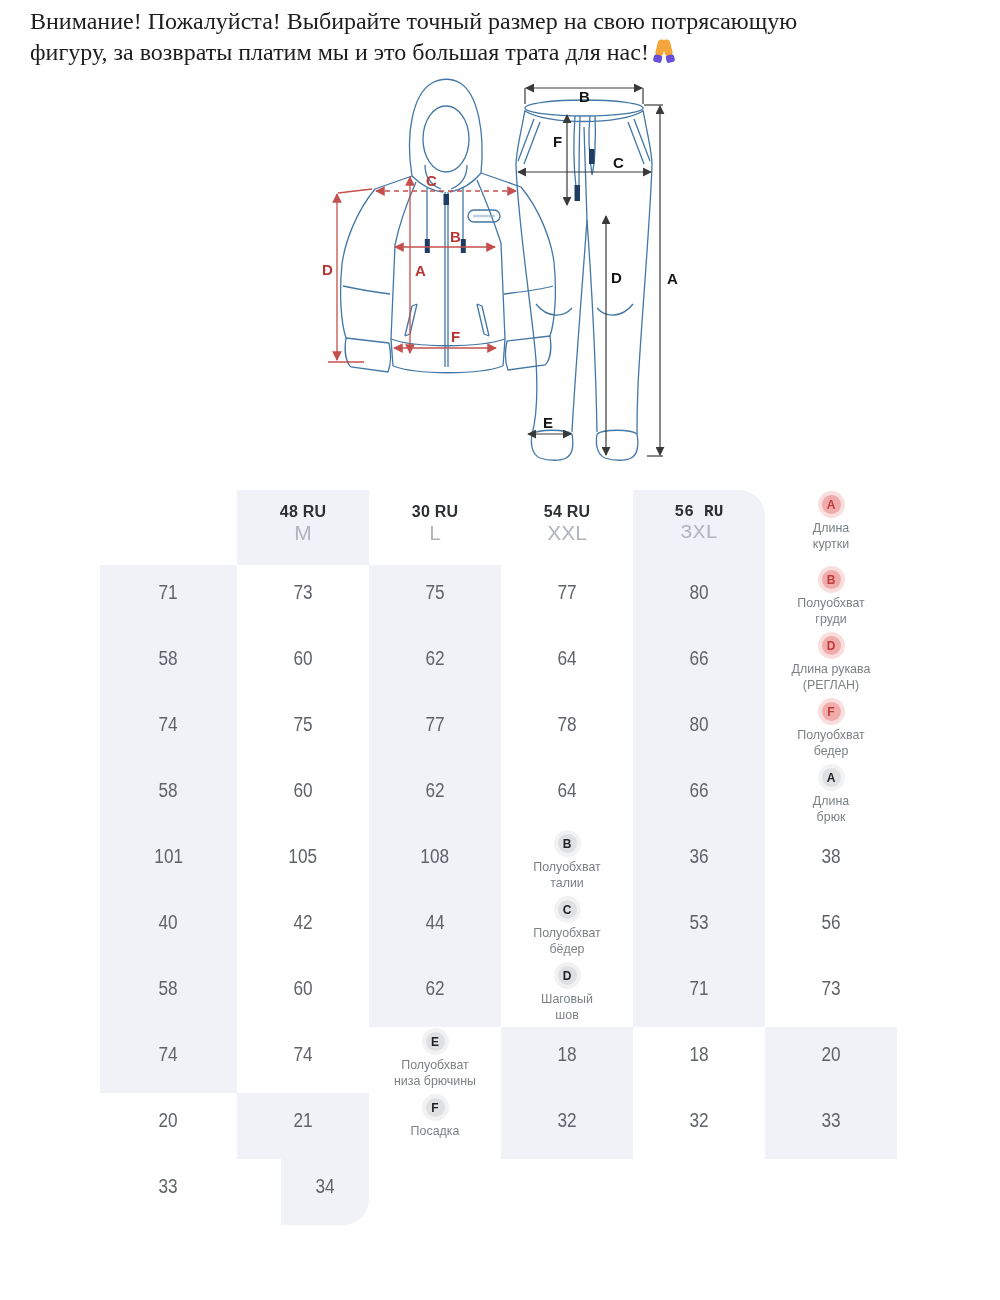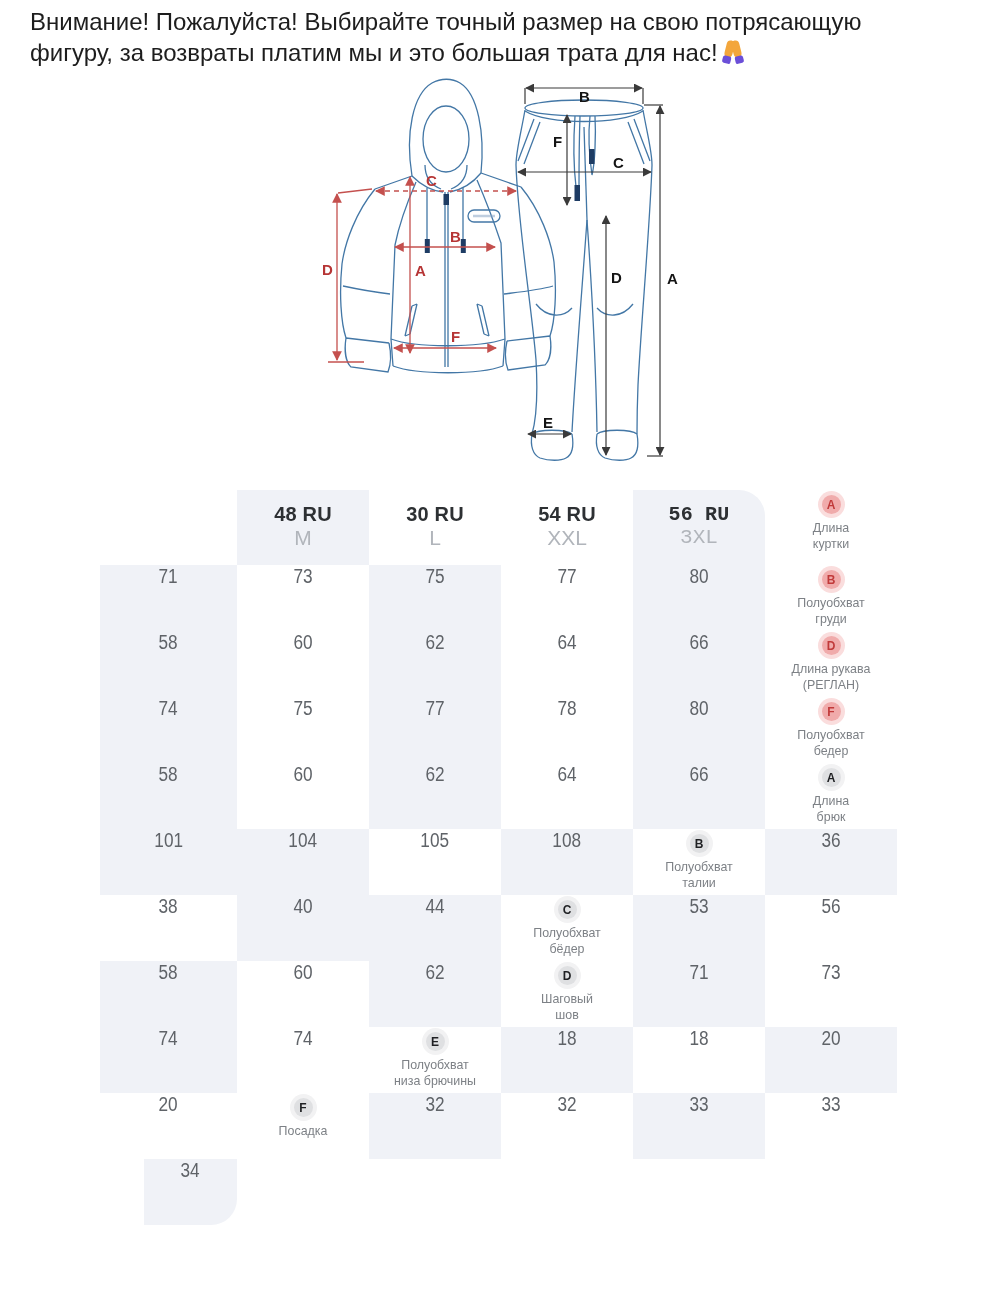--- a/index.html
+++ b/index.html
@@ -1,39 +1,39 @@
 <!DOCTYPE html>
 <html><head>
 <meta charset="utf-8">
 <style>
   html,body{margin:0;padding:0;background:#fff;}
   .page{position:relative;width:1000px;height:1300px;background:#fff;overflow:hidden;
         font-family:"Liberation Sans",sans-serif;}
   
   .notice{position:absolute;left:30px;top:6px;width:950px;font-size:24px;line-height:31px;
-          color:#1d1d1d;}
+          color:#1d1d1d;font-family:Liberation Serif, serif;}
   .notice-text{white-space:pre-line;}
   .pray{display:inline-block;vertical-align:-4px;margin-left:2px;}
   
   .diagram{position:absolute;left:295px;top:75px;width:410px;height:400px;}
   .diagram text{font-family:"Liberation Sans",sans-serif;font-weight:bold;font-size:15px;}
   .jl{fill:#b63535;}
   .pl{fill:#141414;}
   
   .size-table{position:absolute;left:100px;top:490px;display:grid;
               grid-template-columns:137px repeat(5,132px);
               grid-template-rows:75px repeat(10,66px);}
   .cell{position:relative;}
   .shade{background:#f0f2f7;}
   .tr-round{border-radius:0 26px 0 0;font-family:Liberation Mono, monospace;}
   .br-round{border-radius:0 0 26px 0;margin-left:44px;}
   .head{display:flex;flex-direction:column;align-items:center;padding-top:13px;box-sizing:border-box;}
-  .head-ru{font-size:20px;font-weight:bold;color:#2d3033;letter-spacing:.2px;}
+  .head-ru{font-size:16px;font-weight:bold;color:#2d3033;letter-spacing:.2px;}
   .head-intl{font-size:21px;color:#b1b5bb;line-height:24px;}
-  .val{display:flex;align-items:flex-start;justify-content:center;padding-bottom:11px;box-sizing:border-box;
+  .val{display:flex;align-items:center;justify-content:center;padding-bottom:11px;box-sizing:border-box;
        font-size:20px;color:#5f6368;}
   .num{display:inline-block;transform:scaleX(.86);}
   .label-cell{display:flex;flex-direction:column;align-items:center;box-sizing:border-box;padding-top:1px;}
   .badge{width:27px;height:27px;border-radius:50%;display:flex;align-items:center;justify-content:center;
          flex:0 0 auto;}
   .badge-inner{width:19px;height:19px;border-radius:50%;display:flex;align-items:center;justify-content:center;
                font-size:12px;font-weight:bold;}
   .badge.pink{background:#fadddd;}
   .badge.pink .badge-inner{background:#f0abab;color:#c13a3a;}
   .badge.gray{background:#f2f2f3;}
@@ -270,23 +270,20 @@
     <div class="cell label-cell">
       <div class="badge gray">
           <div class="badge-inner">A</div>
         </div>
       <div class="row-label">Длина
 брюк</div>
     </div>
     <div class="cell val shade">
         <span class="num">101</span>
       </div>
-    <div class="cell val shade">
-        <span class="num">104</span>
-      </div>
     <div class="cell val">
         <span class="num">105</span>
       </div>
     <div class="cell val shade">
         <span class="num">108</span>
       </div>
 
     <div class="cell label-cell">
       <div class="badge gray">
           <div class="badge-inner">B</div>
@@ -296,20 +293,23 @@
     </div>
     <div class="cell val shade">
         <span class="num">36</span>
       </div>
     <div class="cell val">
         <span class="num">38</span>
       </div>
     <div class="cell val shade">
         <span class="num">40</span>
       </div>
+    <div class="cell val">
+        <span class="num">42</span>
+      </div>
     <div class="cell val shade">
         <span class="num">44</span>
       </div>
 
     <div class="cell label-cell">
       <div class="badge gray">
           <div class="badge-inner">C</div>
         </div>
       <div class="row-label">Полуобхват
 бёдер</div>
@@ -362,20 +362,23 @@
       </div>
     <div class="cell val">
         <span class="num">18</span>
       </div>
     <div class="cell val shade">
         <span class="num">20</span>
       </div>
     <div class="cell val">
         <span class="num">20</span>
       </div>
+    <div class="cell val shade">
+        <span class="num">21</span>
+      </div>
 
     <div class="cell label-cell">
       <div class="badge gray">
           <div class="badge-inner">F</div>
         </div>
       <div class="row-label">Посадка</div>
     </div>
     <div class="cell val shade">
         <span class="num">32</span>
       </div>

